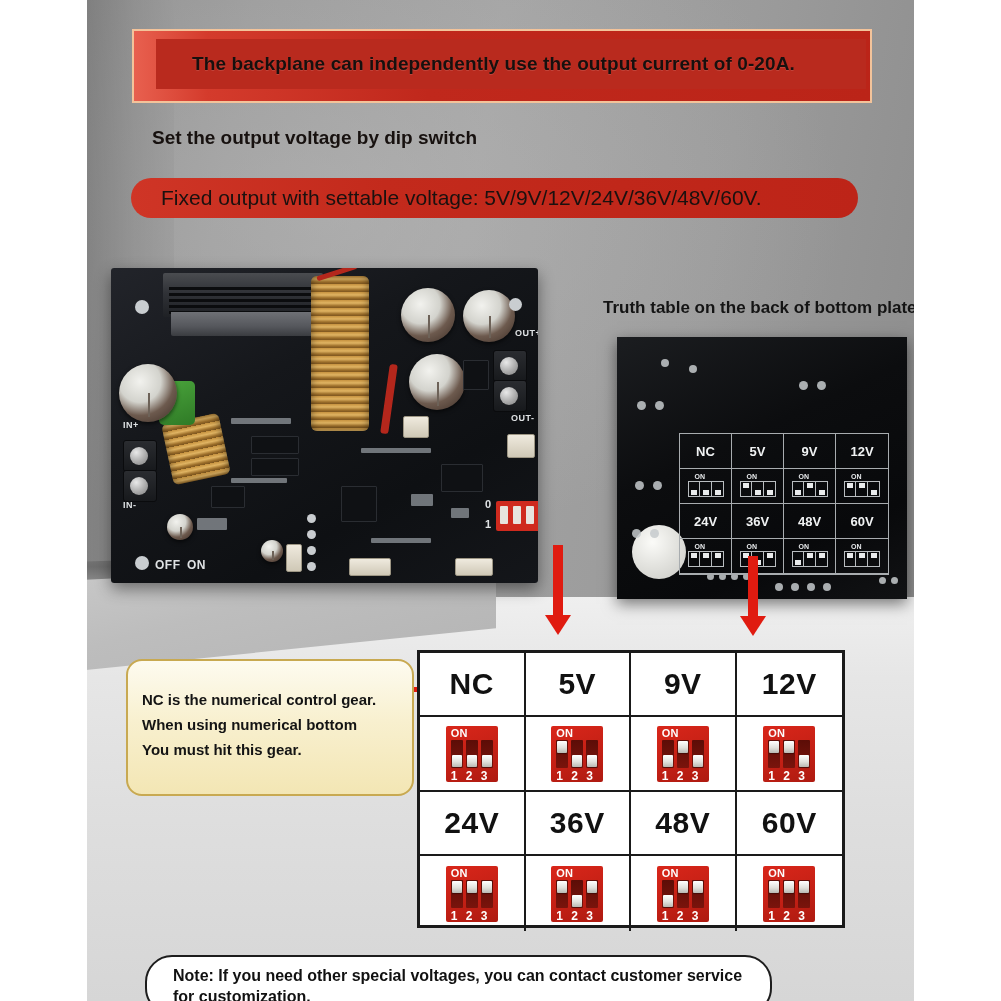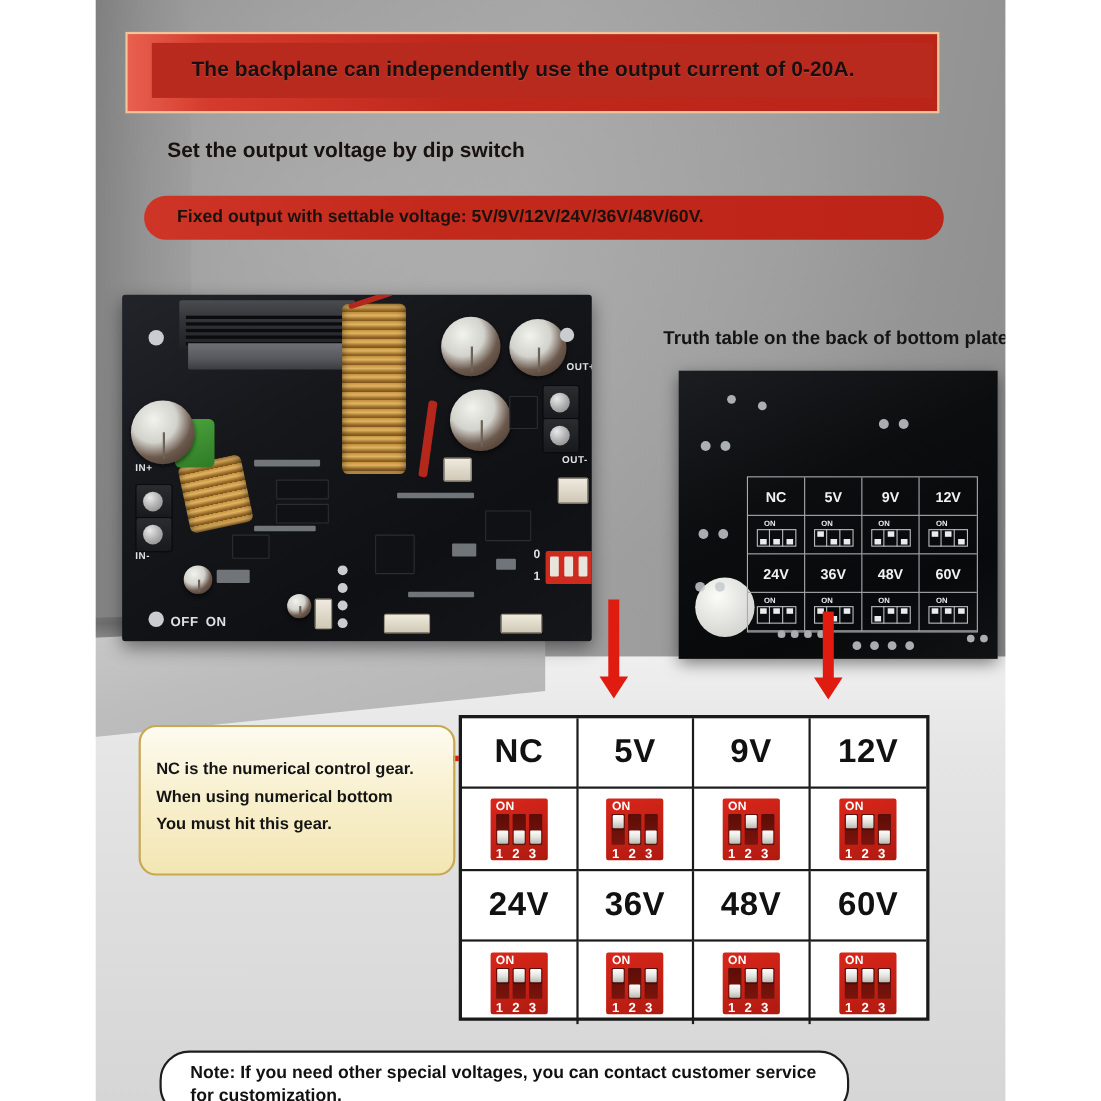--- a/index.html
+++ b/index.html
@@ -37,21 +37,21 @@
   .bg-leftwall{
     position:absolute;left:86px;top:0;width:88px;height:601px;
     background:linear-gradient(90deg,#6f6f6f 0%,#8b8b8b 55%,#9a9a9a 100%);
     opacity:.55;
   }
   .margin-l{position:absolute;left:0;top:0;width:87px;height:1001px;background:#fff;}
   .margin-r{position:absolute;left:914px;top:0;width:87px;height:1001px;background:#fff;}
 
   
   .banner-top-wrap{
-    position:absolute;left:114px;top:29px;width:740px;height:74px;
+    position:absolute;left:132px;top:29px;width:740px;height:74px;
     background:linear-gradient(90deg,#e8604f 0%,#d43b2c 10%,#c0281c 40%,#bb2418 100%);
     border:2px solid #f3c39a;
     box-sizing:border-box;
   }
   .banner-top-inner{
     position:absolute;left:22px;top:8px;right:4px;bottom:12px;
     background:#b92a1e;
     display:flex;align-items:center;
   }
   .banner-top-inner span{
@@ -65,21 +65,21 @@
     color:#17110f;font-weight:bold;font-size:19px;
   }
 
   .banner-2{
     position:absolute;left:131px;top:178px;width:727px;height:40px;
     background:linear-gradient(90deg,#cf3526 0%,#c32a1c 35%,#bd2418 100%);
     border-radius:20px;
     display:flex;align-items:center;
   }
   .banner-2 span{
-    color:#1a110f;font-weight:bold;font-size:16px;padding-left:30px;
+    color:#1a110f;font-weight:normal;font-size:21px;padding-left:30px;
   }
 
   
   .truth-label{
     position:absolute;left:603px;top:298px;
     color:#141414;font-weight:bold;font-size:17px;
   }
 
   
   .pcb{

